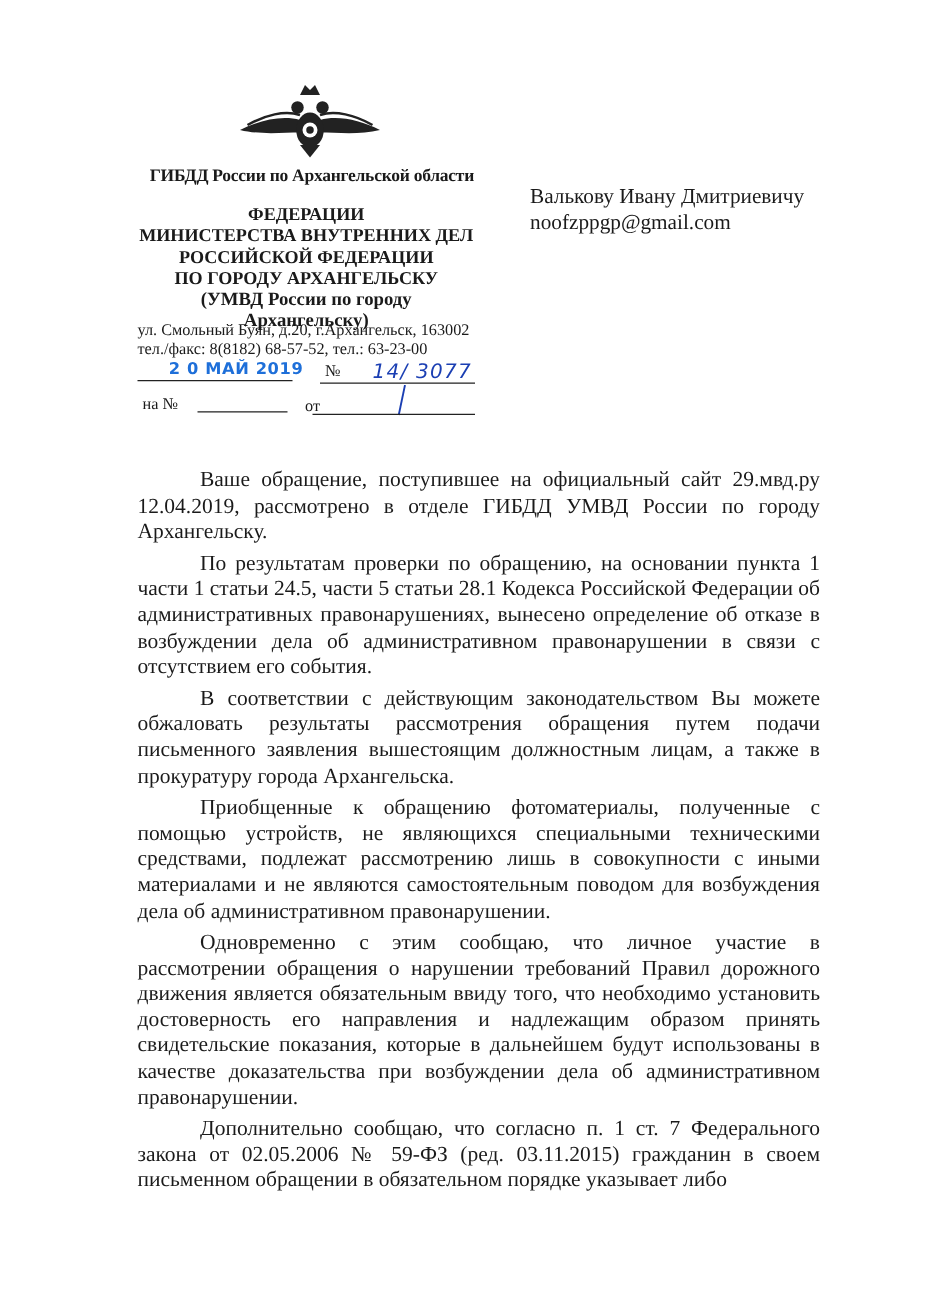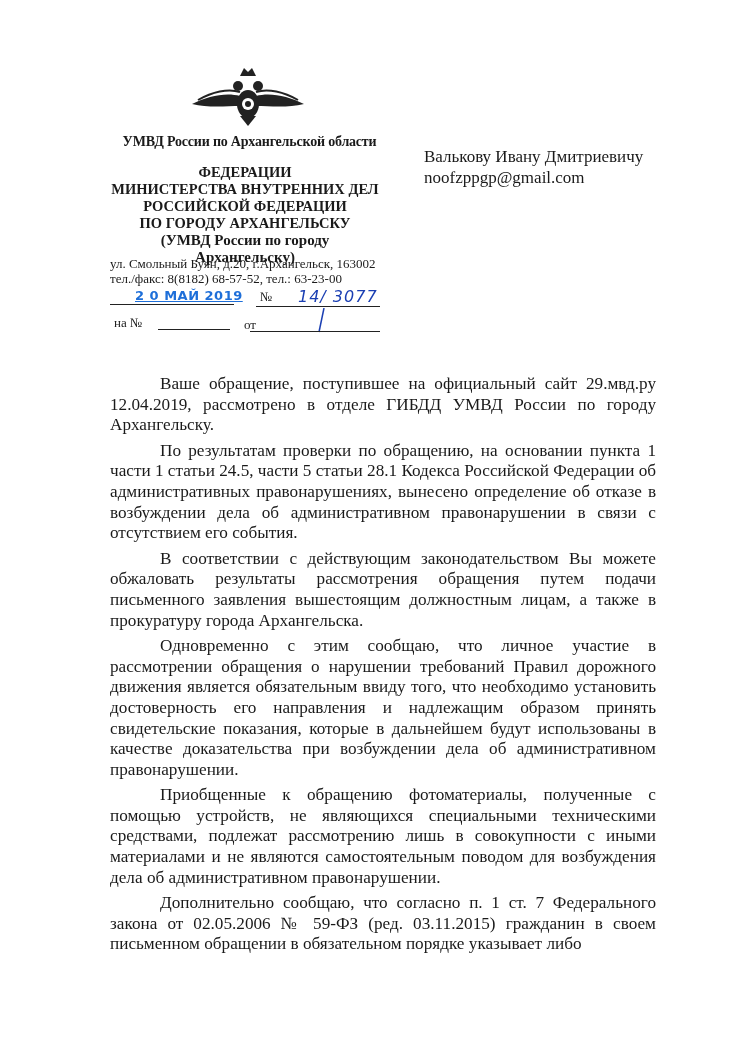--- a/index.html
+++ b/index.html
@@ -69,21 +69,20 @@
     }
     .stamp {
       position: absolute;
       left: 135px;
       top: 288px;
       font-family: "DejaVu Sans", sans-serif;
       font-size: 13px;
       color: #1e6fd9;
       letter-spacing: 0.5px;
       font-weight: bold;
-      text-decoration: underline;
     }
     .handwritten {
       position: absolute;
       left: 298px;
       top: 287px;
       font-family: "DejaVu Sans", sans-serif;
       font-style: italic;
       font-size: 16px;
       color: #1b3fb3;
       letter-spacing: 1px;
@@ -126,21 +125,21 @@
     <path d="M52 10 L56 2 L60 6 L64 2 L68 10 Z" fill="#222"></path>
 
     <ellipse cx="60" cy="38" rx="11" ry="14" fill="#222"></ellipse>
     <circle cx="60" cy="38" r="6" fill="#fff"></circle>
     <circle cx="60" cy="38" r="3" fill="#222"></circle>
 
     <path d="M52 50 L60 60 L68 50 Z" fill="#222"></path>
   </svg>
 </div>
 
-<div class="org-parent">УМВД России по Архангельской области</div>
+<div class="org-parent">ГИБДД России по Архангельской области</div>
 
 <div class="org-block">
   <div>ФЕДЕРАЦИИ</div>
   <div>МИНИСТЕРСТВА ВНУТРЕННИХ ДЕЛ</div>
   <div>РОССИЙСКОЙ ФЕДЕРАЦИИ</div>
   <div>ПО ГОРОДУ АРХАНГЕЛЬСКУ</div>
   <div class="short">(УМВД России по городу Архангельску)</div>
 </div>
 
 <div class="address">
@@ -168,16 +167,16 @@
 
 <div class="recipient">
   <div>Валькову Ивану Дмитриевичу</div>
   <div>noofzppgp@gmail.com</div>
 </div>
 
 <div class="body-text">
   <p>Ваше обращение, поступившее на официальный сайт 29.мвд.ру 12.04.2019, рассмотрено в отделе ГИБДД УМВД России по городу Архангельску.</p>
   <p>По результатам проверки по обращению, на основании пункта 1 части 1 статьи 24.5, части 5 статьи 28.1 Кодекса Российской Федерации об административных правонарушениях, вынесено определение об отказе в возбуждении дела об административном правонарушении в связи с отсутствием его события.</p>
   <p>В соответствии с действующим законодательством Вы можете обжаловать результаты рассмотрения обращения путем подачи письменного заявления вышестоящим должностным лицам, а также в прокуратуру города Архангельска.</p>
+  <p>Приобщенные к обращению фотоматериалы, полученные с помощью устройств, не являющихся специальными техническими средствами, подлежат рассмотрению лишь в совокупности с иными материалами и не являются самостоятельным поводом для возбуждения дела об административном правонарушении.</p>
   <p>Одновременно с этим сообщаю, что личное участие в рассмотрении обращения о нарушении требований Правил дорожного движения является обязательным  ввиду того, что необходимо установить достоверность его направления и надлежащим образом принять свидетельские показания, которые в дальнейшем будут использованы в качестве доказательства при возбуждении дела об административном правонарушении.</p>
-  <p>Приобщенные к обращению фотоматериалы, полученные с помощью устройств, не являющихся специальными техническими средствами, подлежат рассмотрению лишь в совокупности с иными материалами и не являются самостоятельным поводом для возбуждения дела об административном правонарушении.</p>
   <p>Дополнительно сообщаю, что согласно п. 1 ст. 7 Федерального закона от 02.05.2006 № 59-ФЗ (ред. 03.11.2015) гражданин в своем письменном обращении в обязательном порядке указывает либо</p>
 </div>
 
 </body></html>

